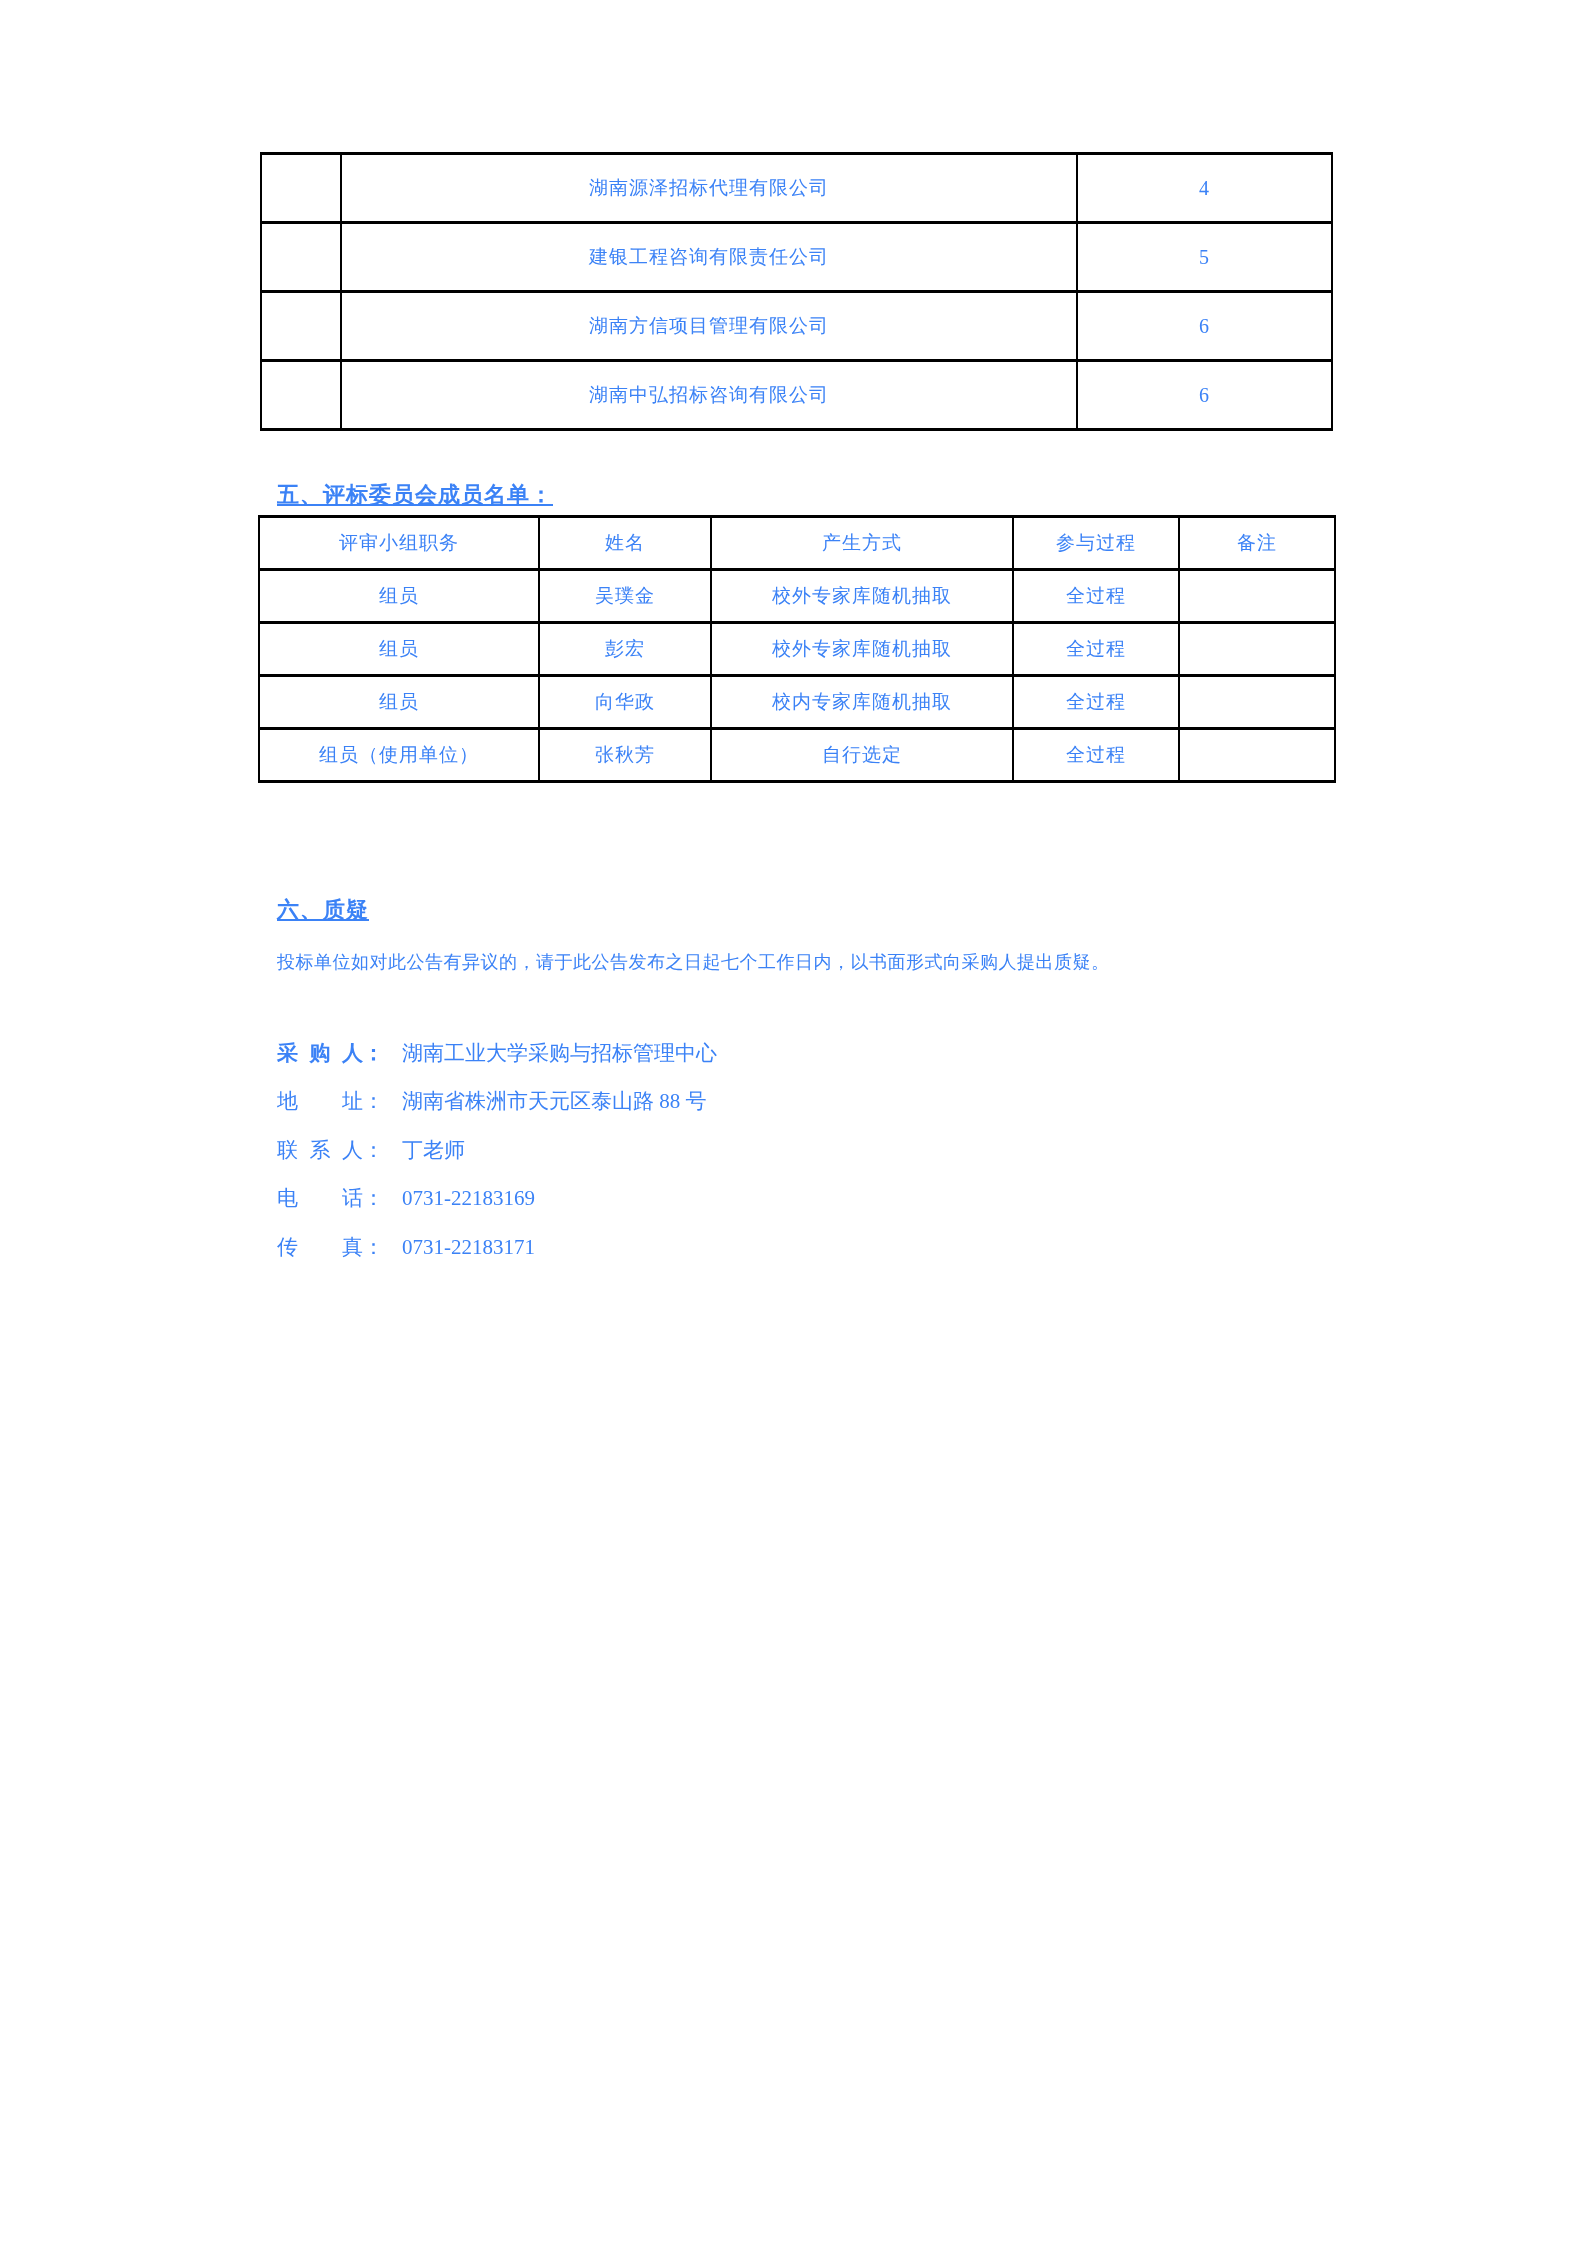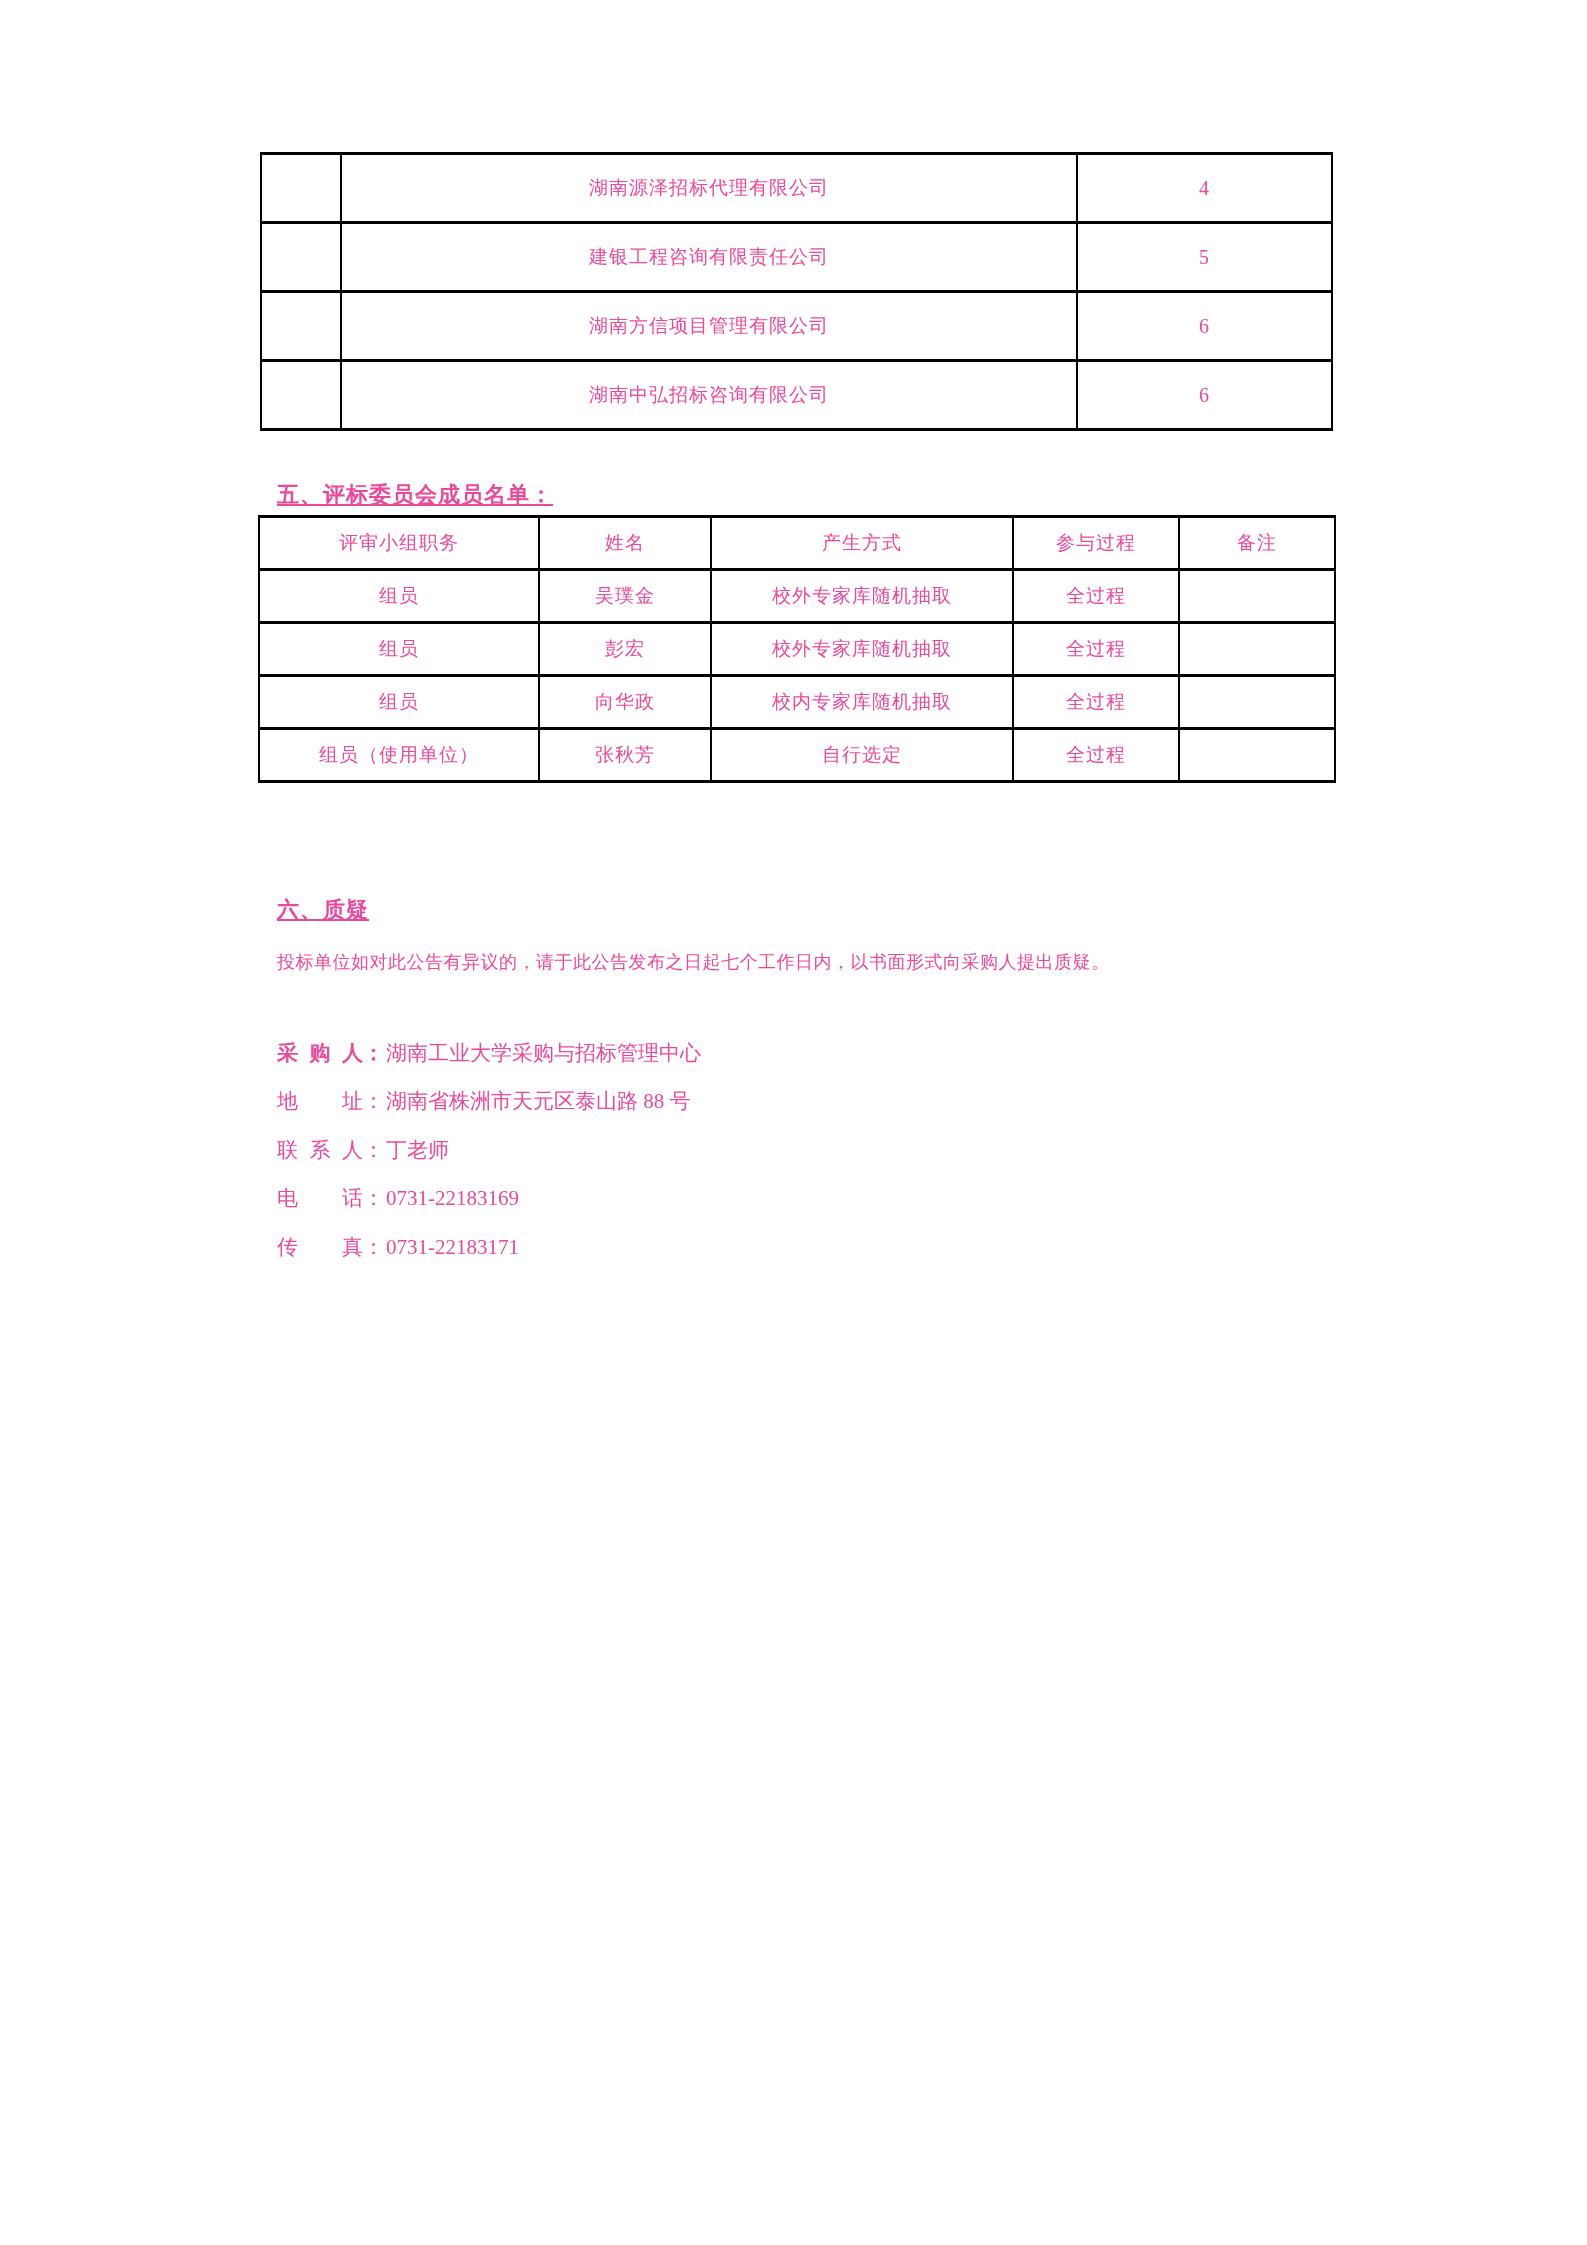--- a/index.html
+++ b/index.html
@@ -5,21 +5,21 @@
   html, body {
     margin: 0;
     padding: 0;
     background: #ffffff;
   }
   .page {
     position: relative;
     width: 1587px;
     height: 2245px;
     background: #ffffff;
-    color: #ec4899;
+    color: #3b82f6;
     font-family: "Liberation Serif", "DejaVu Serif", serif;
     overflow: hidden;
   }
 
   
   table {
     border-collapse: collapse;
     table-layout: fixed;
     position: absolute;
   }
@@ -90,21 +90,21 @@
     text-align: justify;
     text-align-last: justify;
     vertical-align: top;
   }
   .contact-line .colon {
     display: inline-block;
     vertical-align: top;
   }
   .contact-line .val {
     display: inline-block;
-    margin-left: 2px;
+    margin-left: 18px;
     vertical-align: top;
   }
   .contact-line.is-bold .lbl,
   .contact-line.is-bold .colon { font-weight: bold; }
 
   .line-0 { top: 1041px; }
   .line-1 { top: 1089px; }
   .line-2 { top: 1138px; }
   .line-3 { top: 1186px; }
   .line-4 { top: 1235px; }

